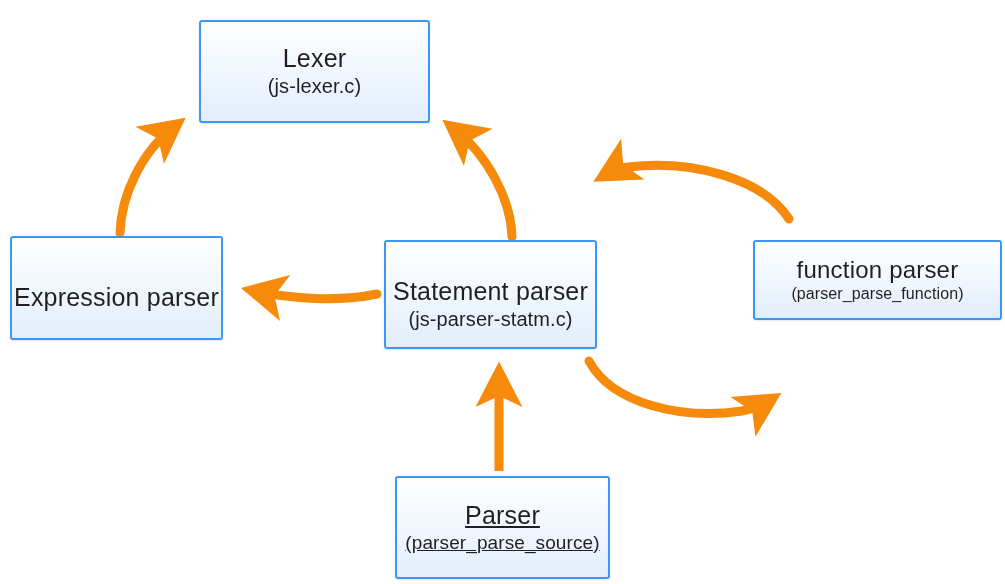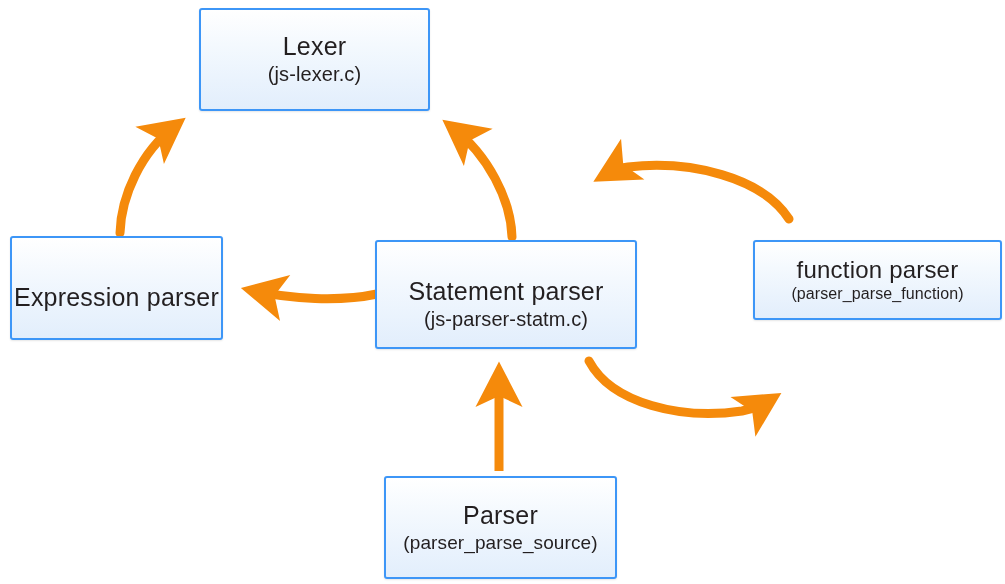--- a/index.html
+++ b/index.html
@@ -38,25 +38,25 @@
   .node .title.wrap {
     white-space: normal;
     margin-top: 20px;
   }
   .node .sub {
     font-size: 20px;
     letter-spacing: 0.1px;
     white-space: nowrap;
     margin-top: 1px;
   }
-  #node-lexer   { left: 199px; top: 8px;   width: 231px; height: 103px; }
+  #node-lexer   { left: 199px; top: 20px;   width: 231px; height: 103px; }
   #node-expr    { left: 10px;  top: 236px; width: 213px; height: 104px; }
-  #node-statm   { left: 375px; top: 240px; width: 262px; height: 109px; justify-content: center; }
+  #node-statm   { left: 384px; top: 240px; width: 213px; height: 109px; justify-content: center; }
   #node-func    { left: 753px; top: 240px; width: 249px; height: 80px; }
-  #node-parser  { left: 384px; top: 476px; width: 233px; height: 103px; }
+  #node-parser  { left: 395px; top: 476px; width: 215px; height: 103px; text-decoration: underline; }
 
   #node-func .title { font-size: 24px; }
   #node-func .sub   { font-size: 16px; }
   #node-parser .sub { font-size: 19px; }
 
   svg.edges {
     position: absolute;
     left: 0;
     top: 0;
     width: 1005px;

